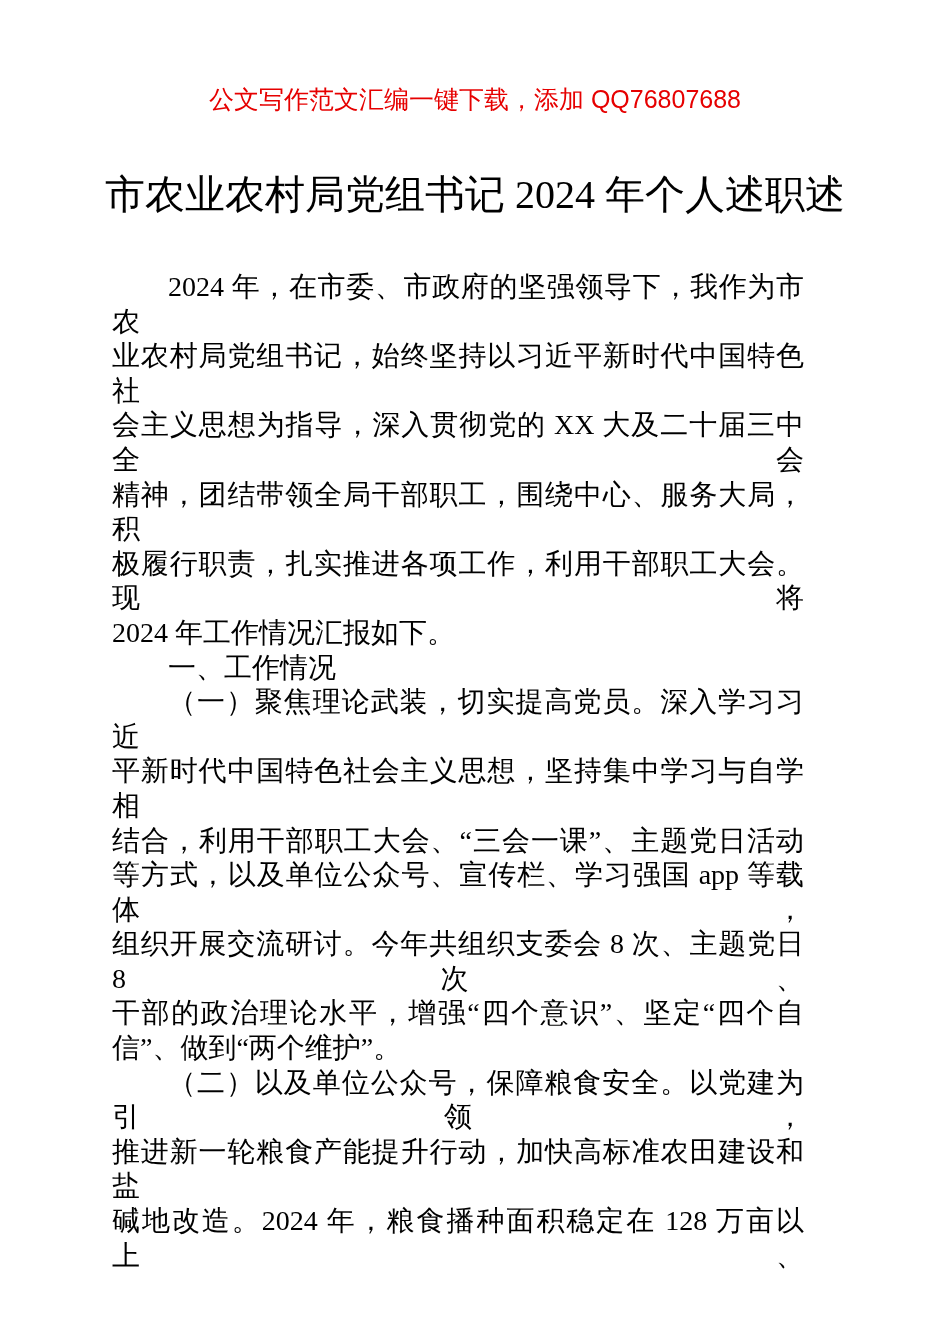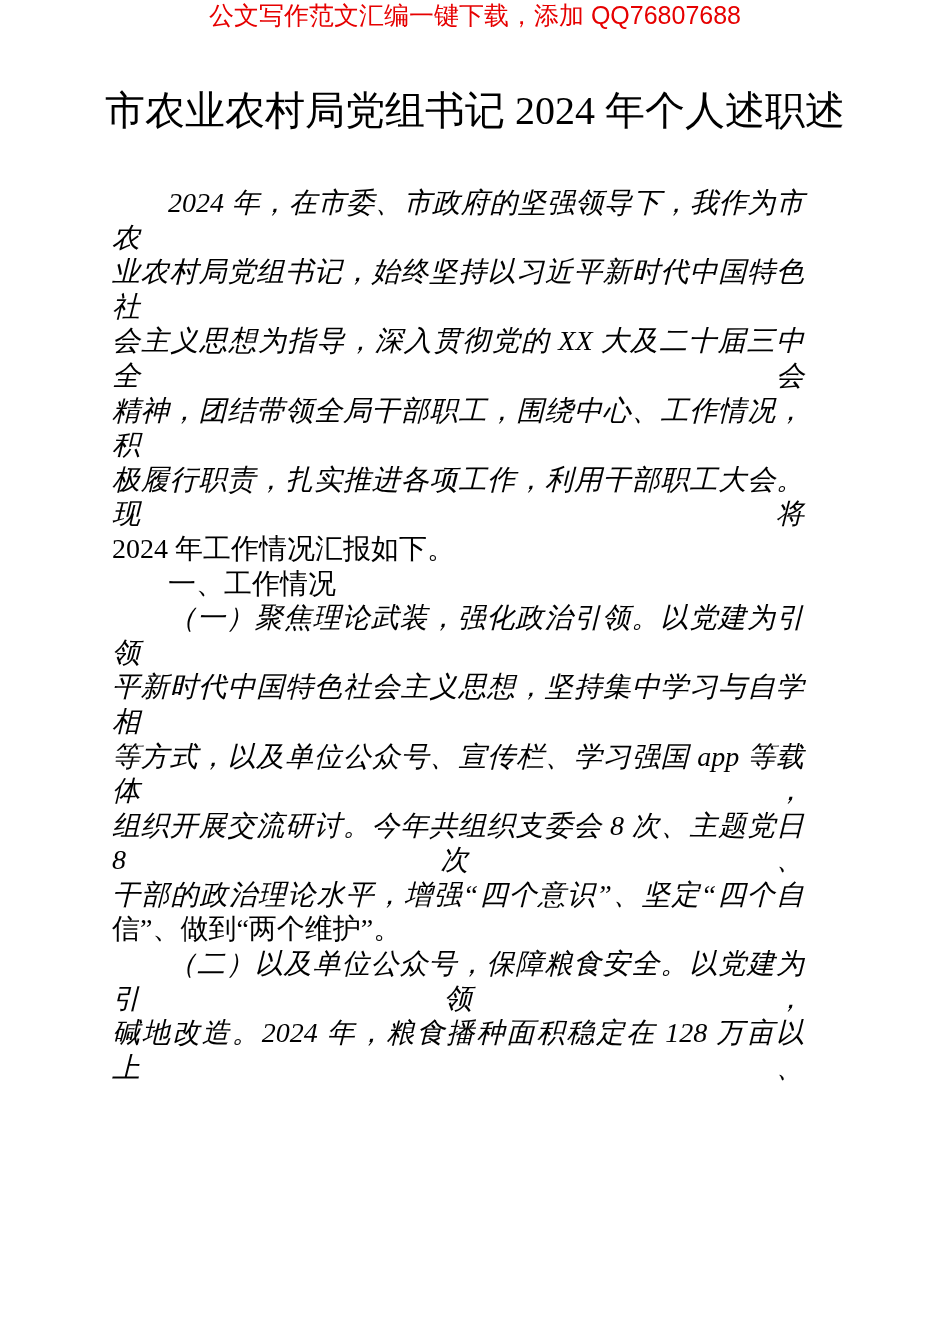--- a/index.html
+++ b/index.html
@@ -8,20 +8,21 @@
     width: 950px;
     height: 1344px;
     overflow: hidden;
     font-family: "Liberation Serif", sans-serif;
     color: #000000;
   }
   .page {
     width: 950px;
     height: 1344px;
     background: #ffffff;
+    padding-top: 84px;
   }
   .promo {
     text-align: center;
     font-family: "Liberation Sans", sans-serif;
     font-size: 25px;
     line-height: 30px;
   }
   .title {
     margin-top: 46px;
     text-align: center;
@@ -37,45 +38,47 @@
     font-size: 28px;
     line-height: 34.6px;
     font-family: "Liberation Serif", sans-serif;
   }
   .line {
     text-align: justify;
     text-align-last: left;
     text-justify: inter-character;
     white-space: normal;
   }
-  .line.j { text-align-last: justify; font-style: italic; }
+  .line.j { text-align-last: justify; }
   .line.i { text-indent: 56px; }
 </style>
 </head>
 <body>
 
 <div class="page">
 
   <div class="promo" style="color: rgb(230, 0, 0);">公文写作范文汇编一键下载，添加 QQ76807688</div>
 
   <h1 class="title">
     <div class="title-line">市农业农村局党组书记 2024 年个人述职述</div>
   </h1>
 
   <div class="docbody">
       <div class="line j i">2024 年，在市委、市政府的坚强领导下，我作为市农</div>
       <div class="line j">业农村局党组书记，始终坚持以习近平新时代中国特色社</div>
       <div class="line j">会主义思想为指导，深入贯彻党的 XX 大及二十届三中全会</div>
-      <div class="line j">精神，团结带领全局干部职工，围绕中心、工作情况，积</div>
+      <div class="line j">精神，团结带领全局干部职工，围绕中心、服务大局，积</div>
       <div class="line j">极履行职责，扎实推进各项工作，利用干部职工大会。现将</div>
       <div class="line">2024 年工作情况汇报如下。</div>
       <div class="line i">一、工作情况</div>
-      <div class="line j i">（一）聚焦理论武装，强化政治引领。以党建为引领</div>
+      <div class="line j i">（一）聚焦理论武装，切实提高党员。深入学习习近</div>
       <div class="line j">平新时代中国特色社会主义思想，坚持集中学习与自学相</div>
+      <div class="line j">结合，利用干部职工大会、“三会一课”、主题党日活动</div>
       <div class="line j">等方式，以及单位公众号、宣传栏、学习强国 app 等载体，</div>
       <div class="line j">组织开展交流研讨。今年共组织支委会 8 次、主题党日 8 次、</div>
       <div class="line j">干部的政治理论水平，增强“四个意识”、坚定“四个自</div>
       <div class="line">信”、做到“两个维护”。</div>
       <div class="line j i">（二）以及单位公众号，保障粮食安全。以党建为引领，</div>
+      <div class="line j">推进新一轮粮食产能提升行动，加快高标准农田建设和盐</div>
       <div class="line j">碱地改造。2024 年，粮食播种面积稳定在 128 万亩以上、</div>
     </div>
 
 </div>
 
 </body></html>

